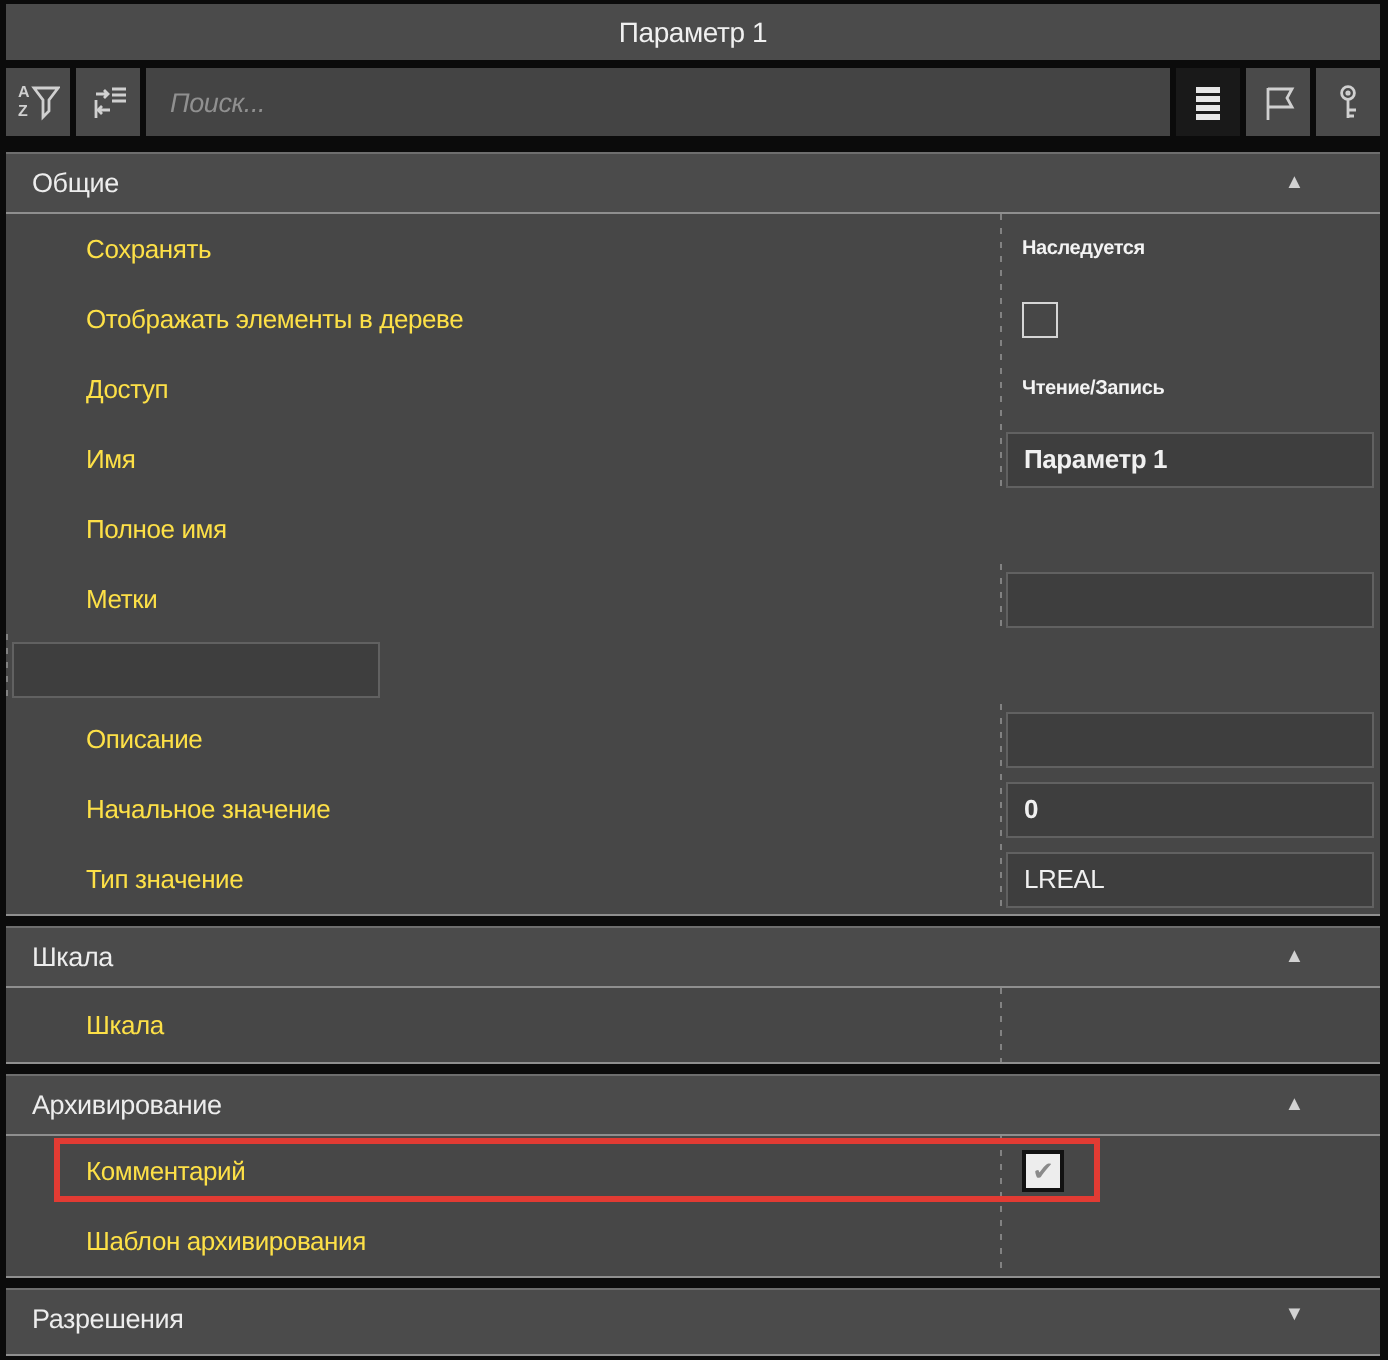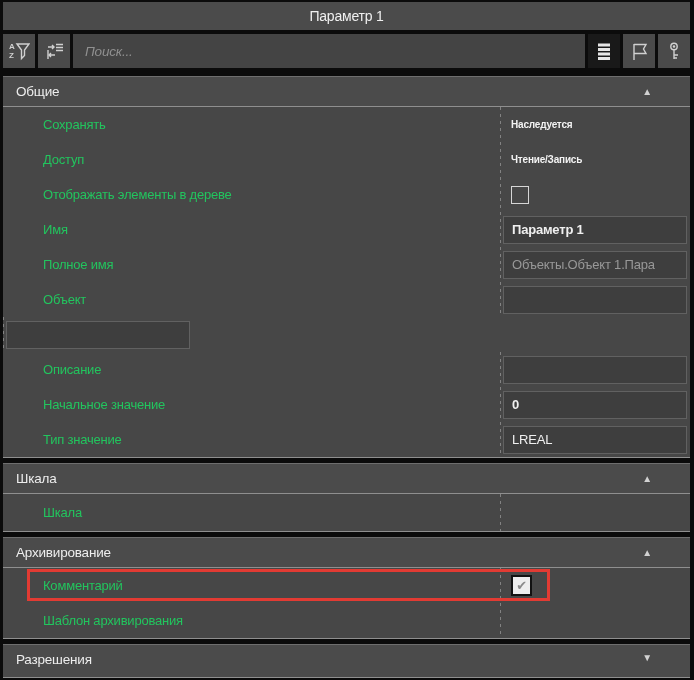--- a/index.html
+++ b/index.html
@@ -28,21 +28,21 @@
 
   .sec-header { height:31px; background:#4b4b4b; border-top:1px solid #6e6e6e;
     border-bottom:1px solid #8f8f8f; display:flex; align-items:center;
     padding:0 38px 0 13px; font-size:13.5px; color:#ededed; flex:0 0 auto; }
   .sec-header .tri { margin-left:auto; font-size:10px; color:#d2d2d2; }
   .sec-header.grow { flex:1 0 auto; align-items:flex-start; padding-top:7px; }
 
   .rows { background:#474747; border-bottom:1px solid #8f8f8f; flex:0 0 auto; }
   .row { height:35px; display:flex; align-items:stretch; position:relative; }
   .row-label { flex:1; display:flex; align-items:center; padding-left:40px;
-    font-size:13px; color:#22c55e; }
+    font-size:13px; color:#fde047; }
   .row-value { width:190px; position:relative; display:flex; align-items:center;
     padding-left:3px; }
   .row-value::before { content:''; position:absolute; left:0; top:0; bottom:0; width:1px;
     background:repeating-linear-gradient(to bottom,#828282 0 3px,transparent 3px 7px); }
 
   .val-text { font-weight:bold; font-size:10px; color:#f3f3f3; margin-left:8px; }
   input.field { width:184px; height:28px; background:#3e3e3e; border:1px solid #616161;
     color:#f0f0f0; font-size:13px; padding:0 8px; font-family:inherit;
     letter-spacing:inherit; outline:none; }
   input.field.bold { font-weight:bold; }
@@ -129,45 +129,42 @@
     <span class="tri">▲</span>
   </div>
   <div class="rows">
     <div class="row">
       <div class="row-label">Сохранять</div>
       <div class="row-value">
         <span class="val-text">Наследуется</span>
       </div>
     </div>
     <div class="row">
+      <div class="row-label">Отображать элементы в дереве</div>
+      <div class="row-value">
+        <div class="cb"></div>
+      </div>
+    </div>
+    <div class="row">
       <div class="row-label">Доступ</div>
       <div class="row-value">
         <span class="val-text">Чтение/Запись</span>
       </div>
     </div>
     <div class="row">
-      <div class="row-label">Отображать элементы в дереве</div>
-      <div class="row-value">
-        <div class="cb"></div>
-      </div>
-    </div>
-    <div class="row">
       <div class="row-label">Имя</div>
       <div class="row-value">
         <input class="field bold" value="Параметр 1" style="">
       </div>
     </div>
     <div class="row">
       <div class="row-label">Полное имя</div>
-      <div class="row-value">
-        <input class="field readonly" readonly="" value="Объекты.Объект 1.Пара" style="">
-      </div>
-    </div>
-    <div class="row">
-      <div class="row-label">Объект</div>
+    </div>
+    <div class="row">
+      <div class="row-label">Метки</div>
       <div class="row-value">
         <input class="field" value="" style="">
       </div>
     </div>
     <div class="row">
       <div class="row-value">
         <input class="field" value="" style="">
       </div>
     </div>
     <div class="row">

